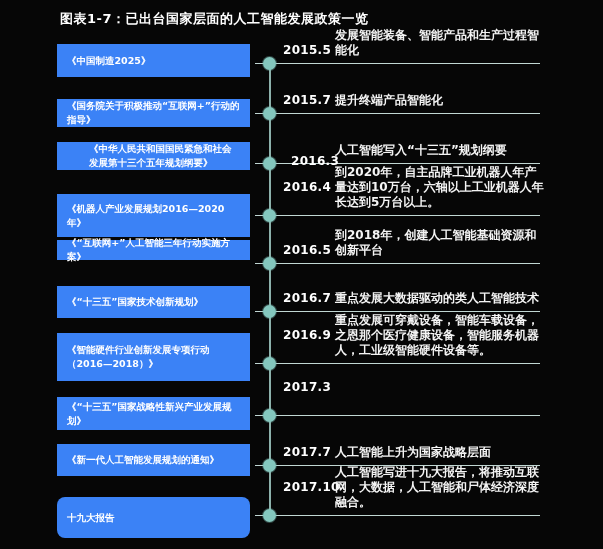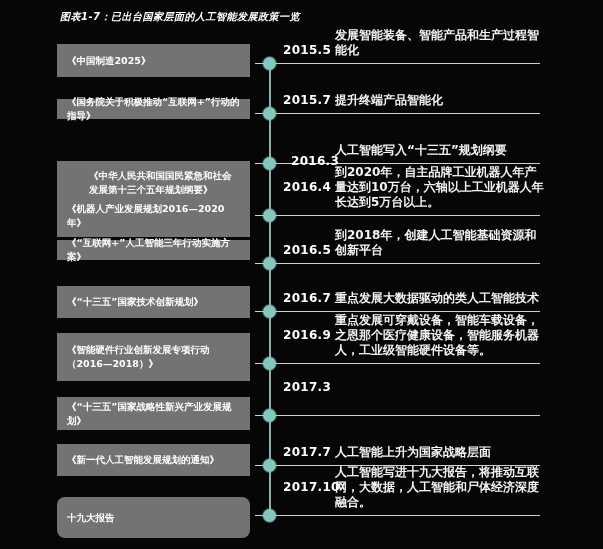--- a/index.html
+++ b/index.html
@@ -4,28 +4,28 @@
 <style>
   html,body{margin:0;padding:0;}
   body{
     width:603px;height:549px;position:relative;overflow:hidden;
     background:#060606;
     font-family:"DejaVu Sans","Liberation Sans",sans-serif;
   }
   #stage{position:absolute;inset:0;}
   .title{
     position:absolute;left:60px;top:10px;
-    color:#ffffff;font-size:10px;font-weight:bold;letter-spacing:.5px;font-style:italic;
+    color:#ffffff;font-size:13px;font-weight:bold;letter-spacing:.5px;
   }
   .vline{
     position:absolute;width:2px;background:rgba(165,208,201,.85);
   }
   .policy-box{
     position:absolute;left:57px;width:193px;box-sizing:border-box;
-    background:#737373;color:#ffffff;
+    background:#3b82f6;color:#ffffff;
     font-size:9.5px;font-weight:bold;line-height:14px;
     display:flex;align-items:center;padding:0 10px;
   }
   .dot{
     position:absolute;width:13px;height:13px;border-radius:50%;
     background:#84C7BE;box-shadow:0 0 0 1px rgba(132,199,190,.35);
   }
   .hline{
     position:absolute;left:255px;width:285px;height:1px;
     background:rgba(208,232,228,.92);
@@ -46,28 +46,28 @@
   <div class="title">图表1-7：已出台国家层面的人工智能发展政策一览</div>
   <div class="vline" style="left:269px;top:63px;height:453px;"></div>
 
 <div class="policy-box" style="top: 44px; height: 33px;">
       <span>《中国制造2025》</span>
     </div>
     <div class="hline" style="top: 63px;"></div>
     <div class="dot" style="left: 263px; top: 57px;"></div>
     <div class="date" style="bottom: 491px;">2015.5</div>
     <div class="desc" style="bottom: 491px;">发展智能装备、智能产品和生产过程智能化</div>
-    <div class="policy-box" style="top: 99px; height: 20px;">
+    <div class="policy-box" style="top: 99px; height: 28px;">
       <span>《国务院关于积极推动“互联网+”行动的指导》</span>
     </div>
     <div class="hline" style="top: 113px;"></div>
     <div class="dot" style="left: 263px; top: 107px;"></div>
     <div class="date" style="bottom: 441px;">2015.7</div>
     <div class="desc" style="bottom: 441px;">提升终端产品智能化</div>
-    <div class="policy-box" style="top: 161px; height: 44px; padding-left: 32px;">
+    <div class="policy-box" style="top: 142px; height: 28px; padding-left: 32px;">
       <span>《中华人民共和国国民紧急和社会发展第十三个五年规划纲要》</span>
     </div>
     <div class="hline" style="top: 163px;"></div>
     <div class="dot" style="left: 263px; top: 157px;"></div>
     <div class="date" style="bottom: 380px; margin-left: 8px;">2016.3</div>
     <div class="desc" style="bottom: 391px;">人工智能写入“十三五”规划纲要</div>
     <div class="policy-box" style="top: 194px; height: 43px;">
       <span>《机器人产业发展规划2016—2020年》</span>
     </div>
     <div class="hline" style="top: 215px;"></div>

